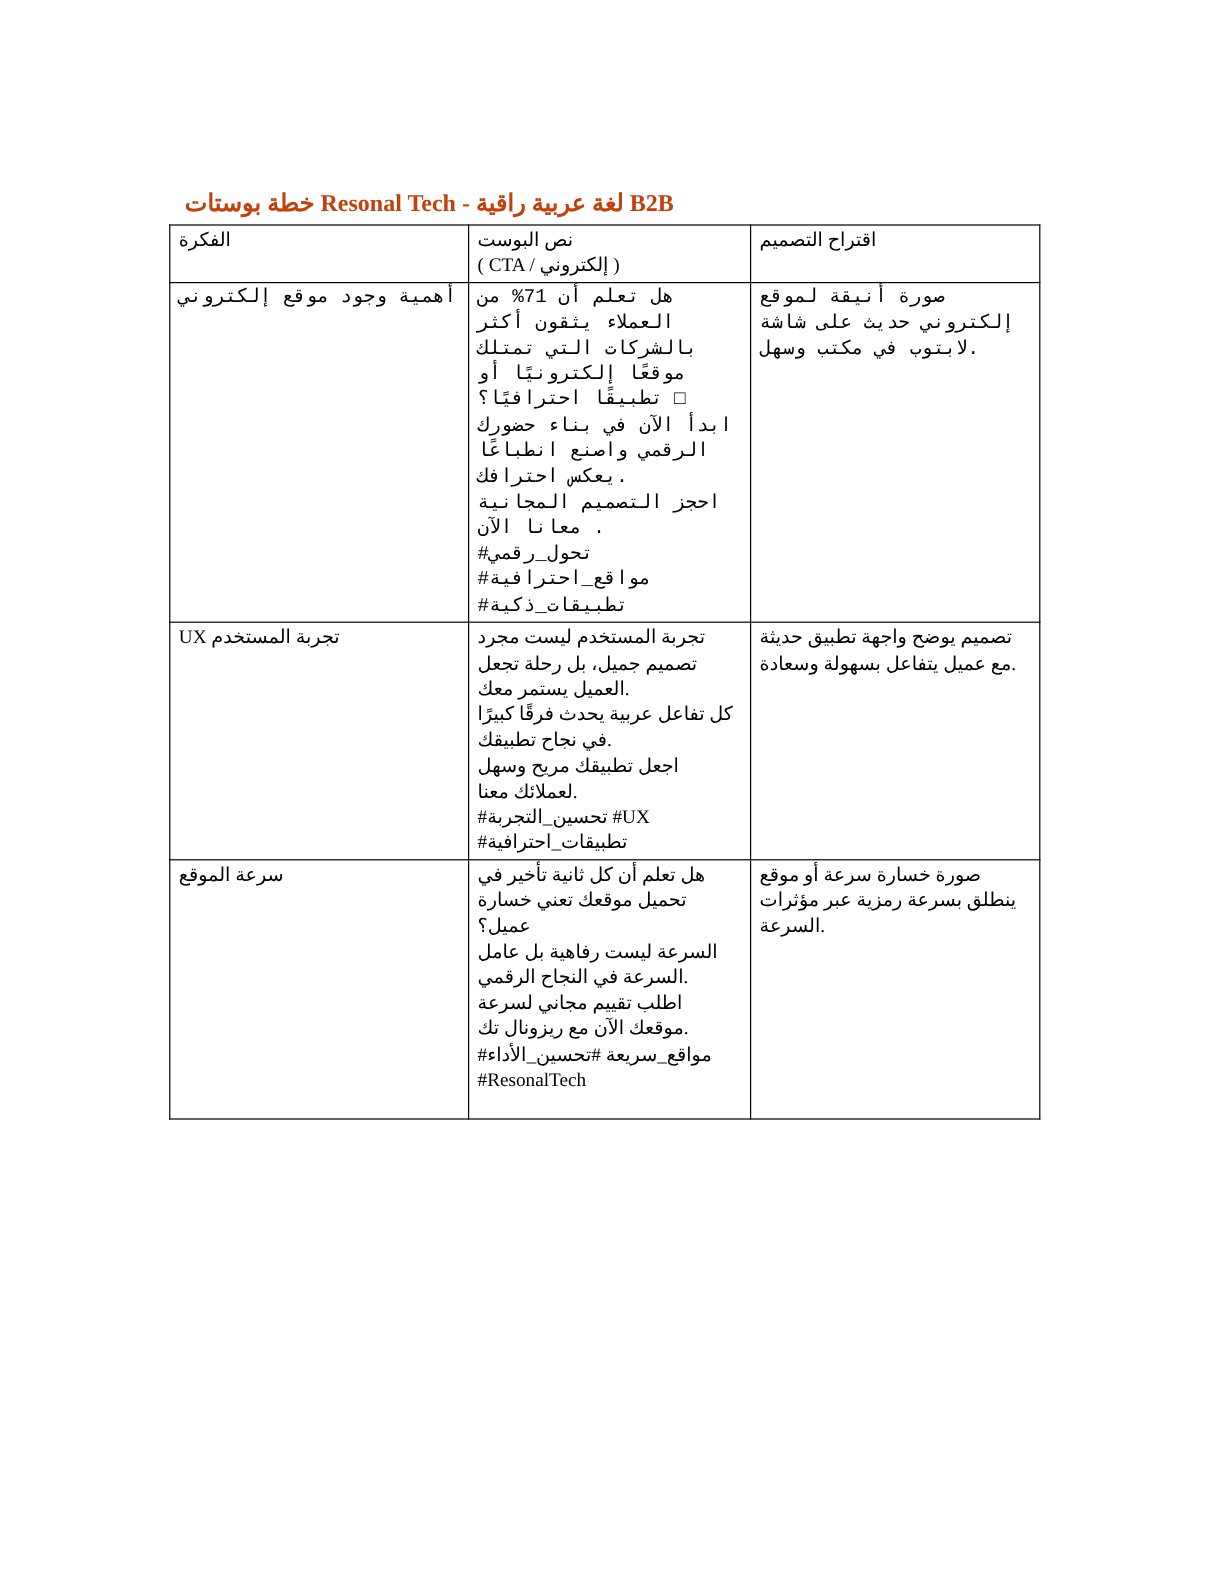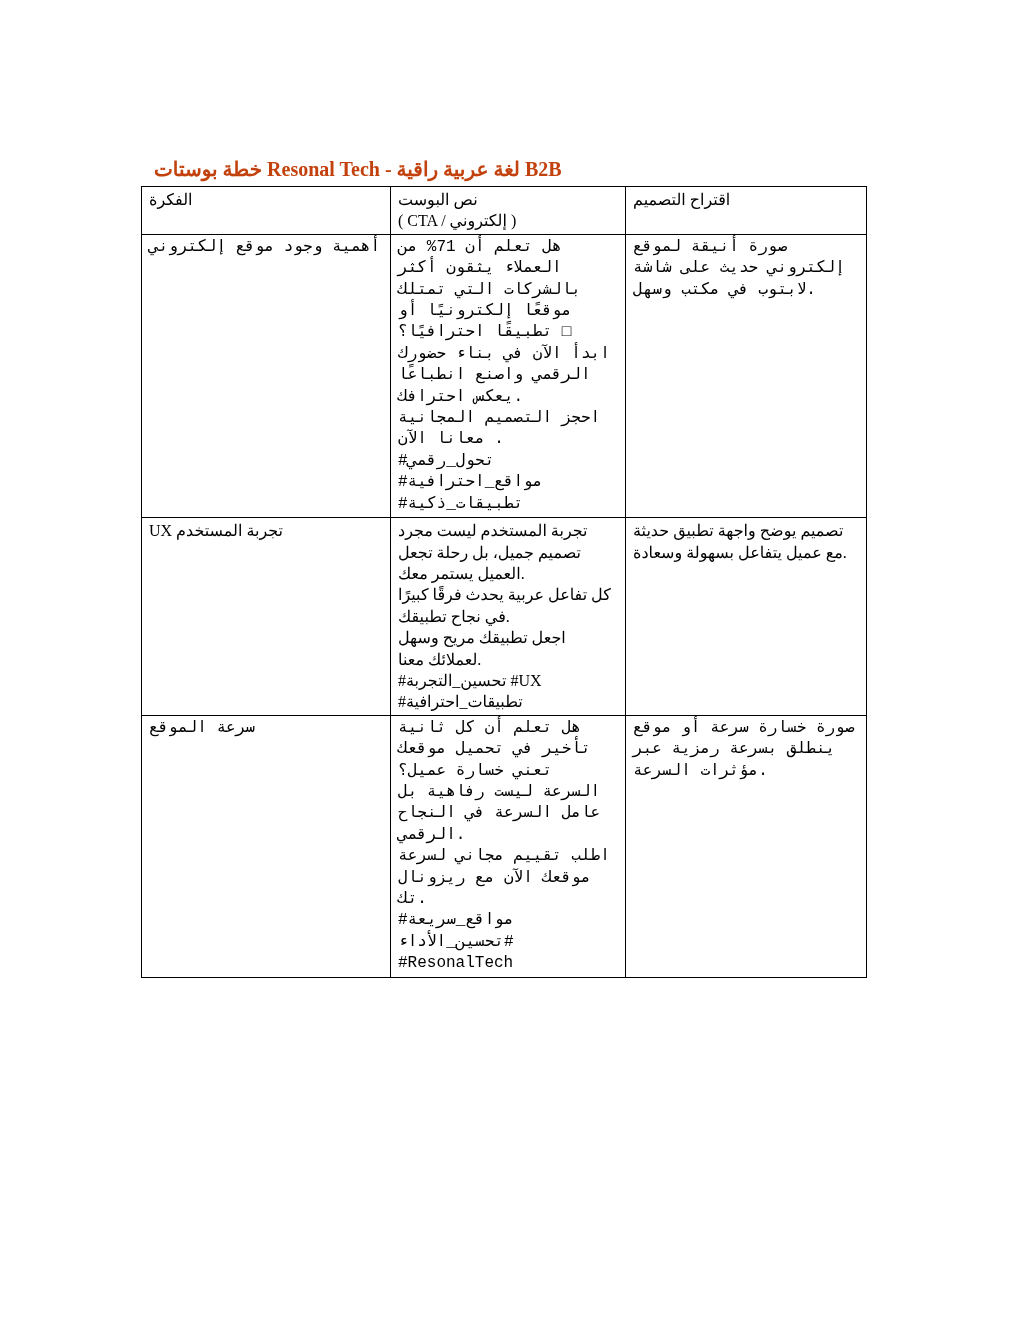--- a/index.html
+++ b/index.html
@@ -41,21 +41,21 @@
     padding: 2px 7px 2px 7px;
     font-size: 16px;
     line-height: 21.4px;
     text-align: left;
     direction: ltr;
     overflow: hidden;
   }
   table.plan tr.hdr td { height: 38px; margin-left: 28px; }
   table.plan tr.r1 td { height: 188px; font-family: Liberation Mono, monospace; }
   table.plan tr.r2 td { height: 187px; }
-  table.plan tr.r3 td { height: 211px; font-family: Liberation Mono, monospace; }
+  table.plan tr.r3 td { height: 211px; }
   td p {
     margin: 0;
     padding: 0;
     unicode-bidi: isolate;
   }
 </style>
 </head>
 <body>
 
 <div class="doc">

